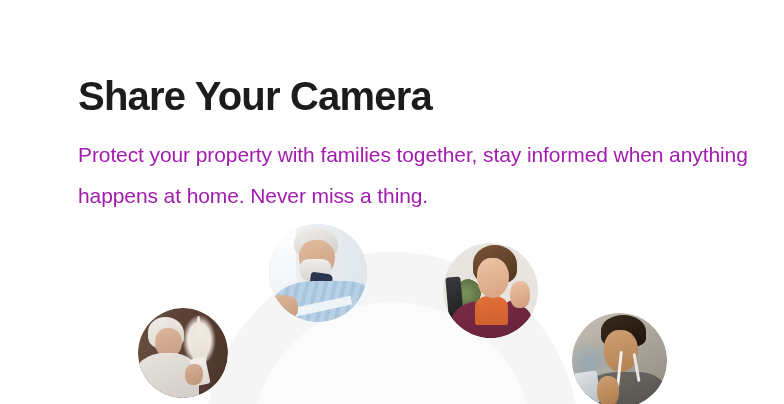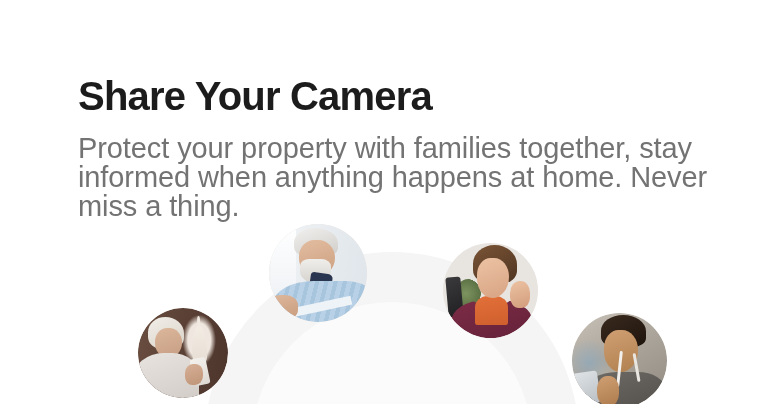--- a/index.html
+++ b/index.html
@@ -56,25 +56,25 @@
   .headline {
     font-size:40px;
     font-weight:bold;
     line-height:48px;
     letter-spacing:-0.8px;
     color:#1c1c1c;
     white-space:nowrap;
   }
   .subhead {
     margin-top:14px;
-    font-size:29px;
+    font-size:21px;
     font-weight:normal;
-    line-height:29px;
+    line-height:41px;
     letter-spacing:-0.1px;
-    color:#737373;
+    color:#a21caf;
     max-width:686px;
   }
 
   
   .avatar {
     position:absolute;
     border-radius:50%;
     overflow:hidden;
     background:#e8e4e0;
   }

